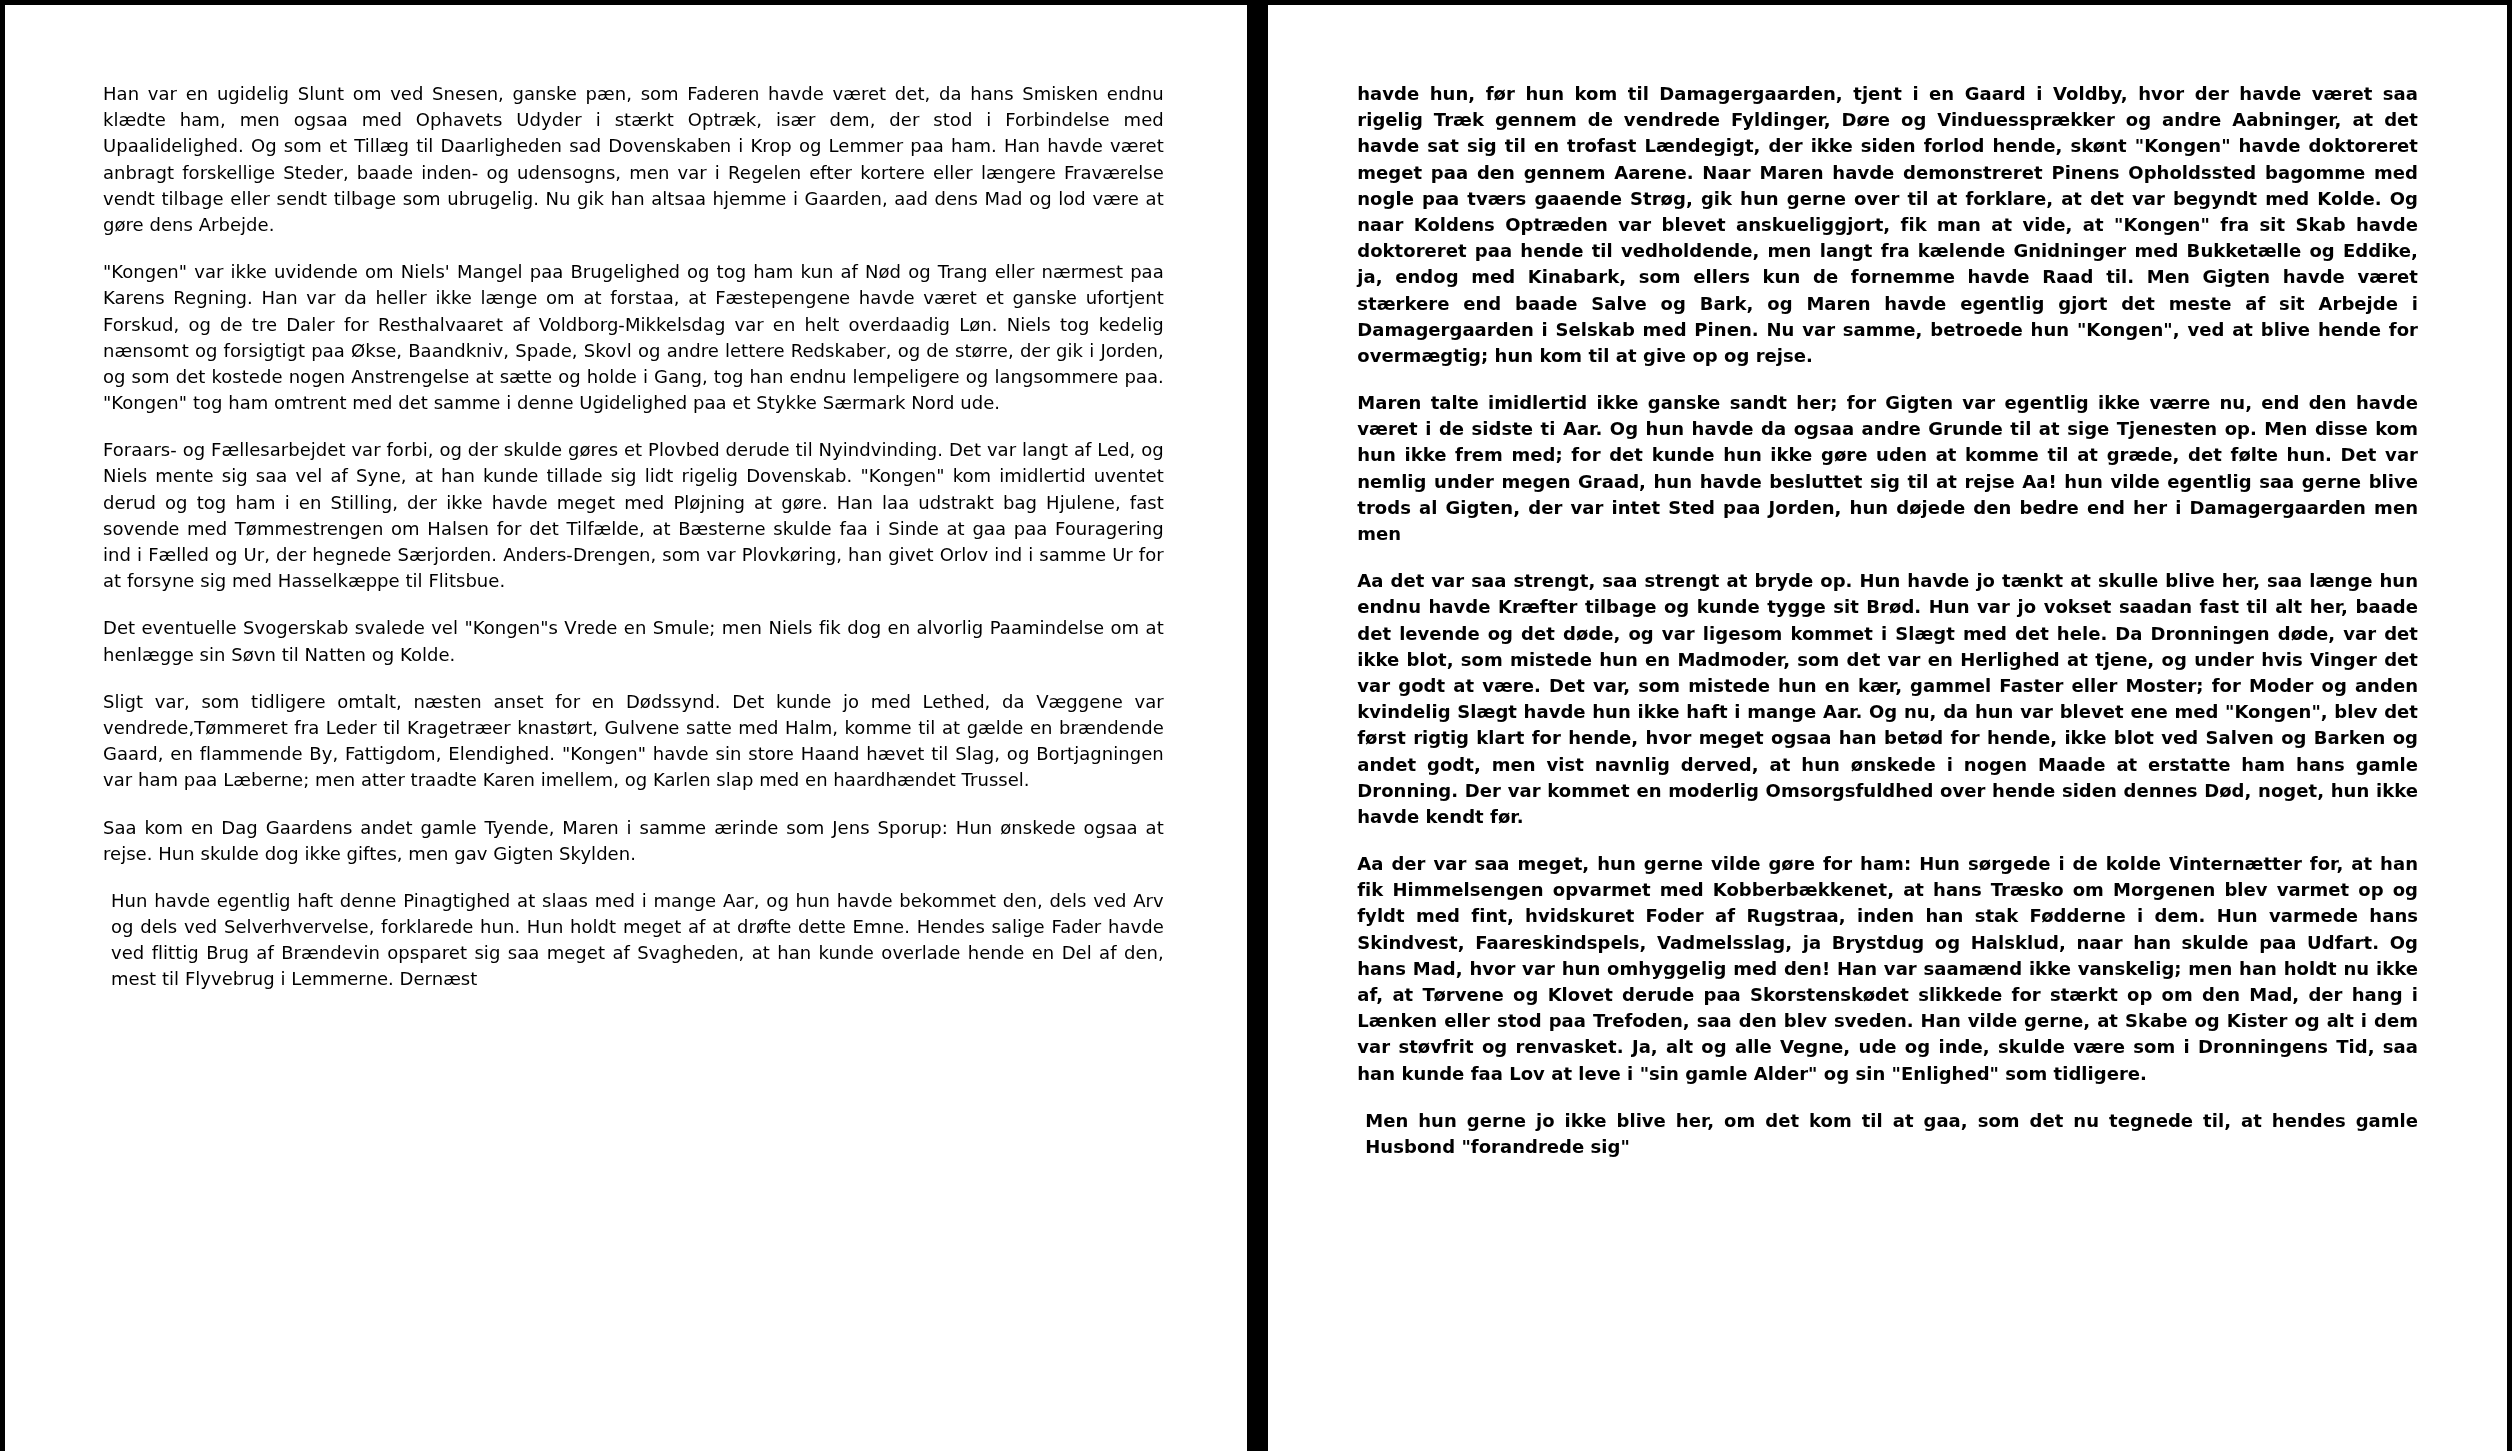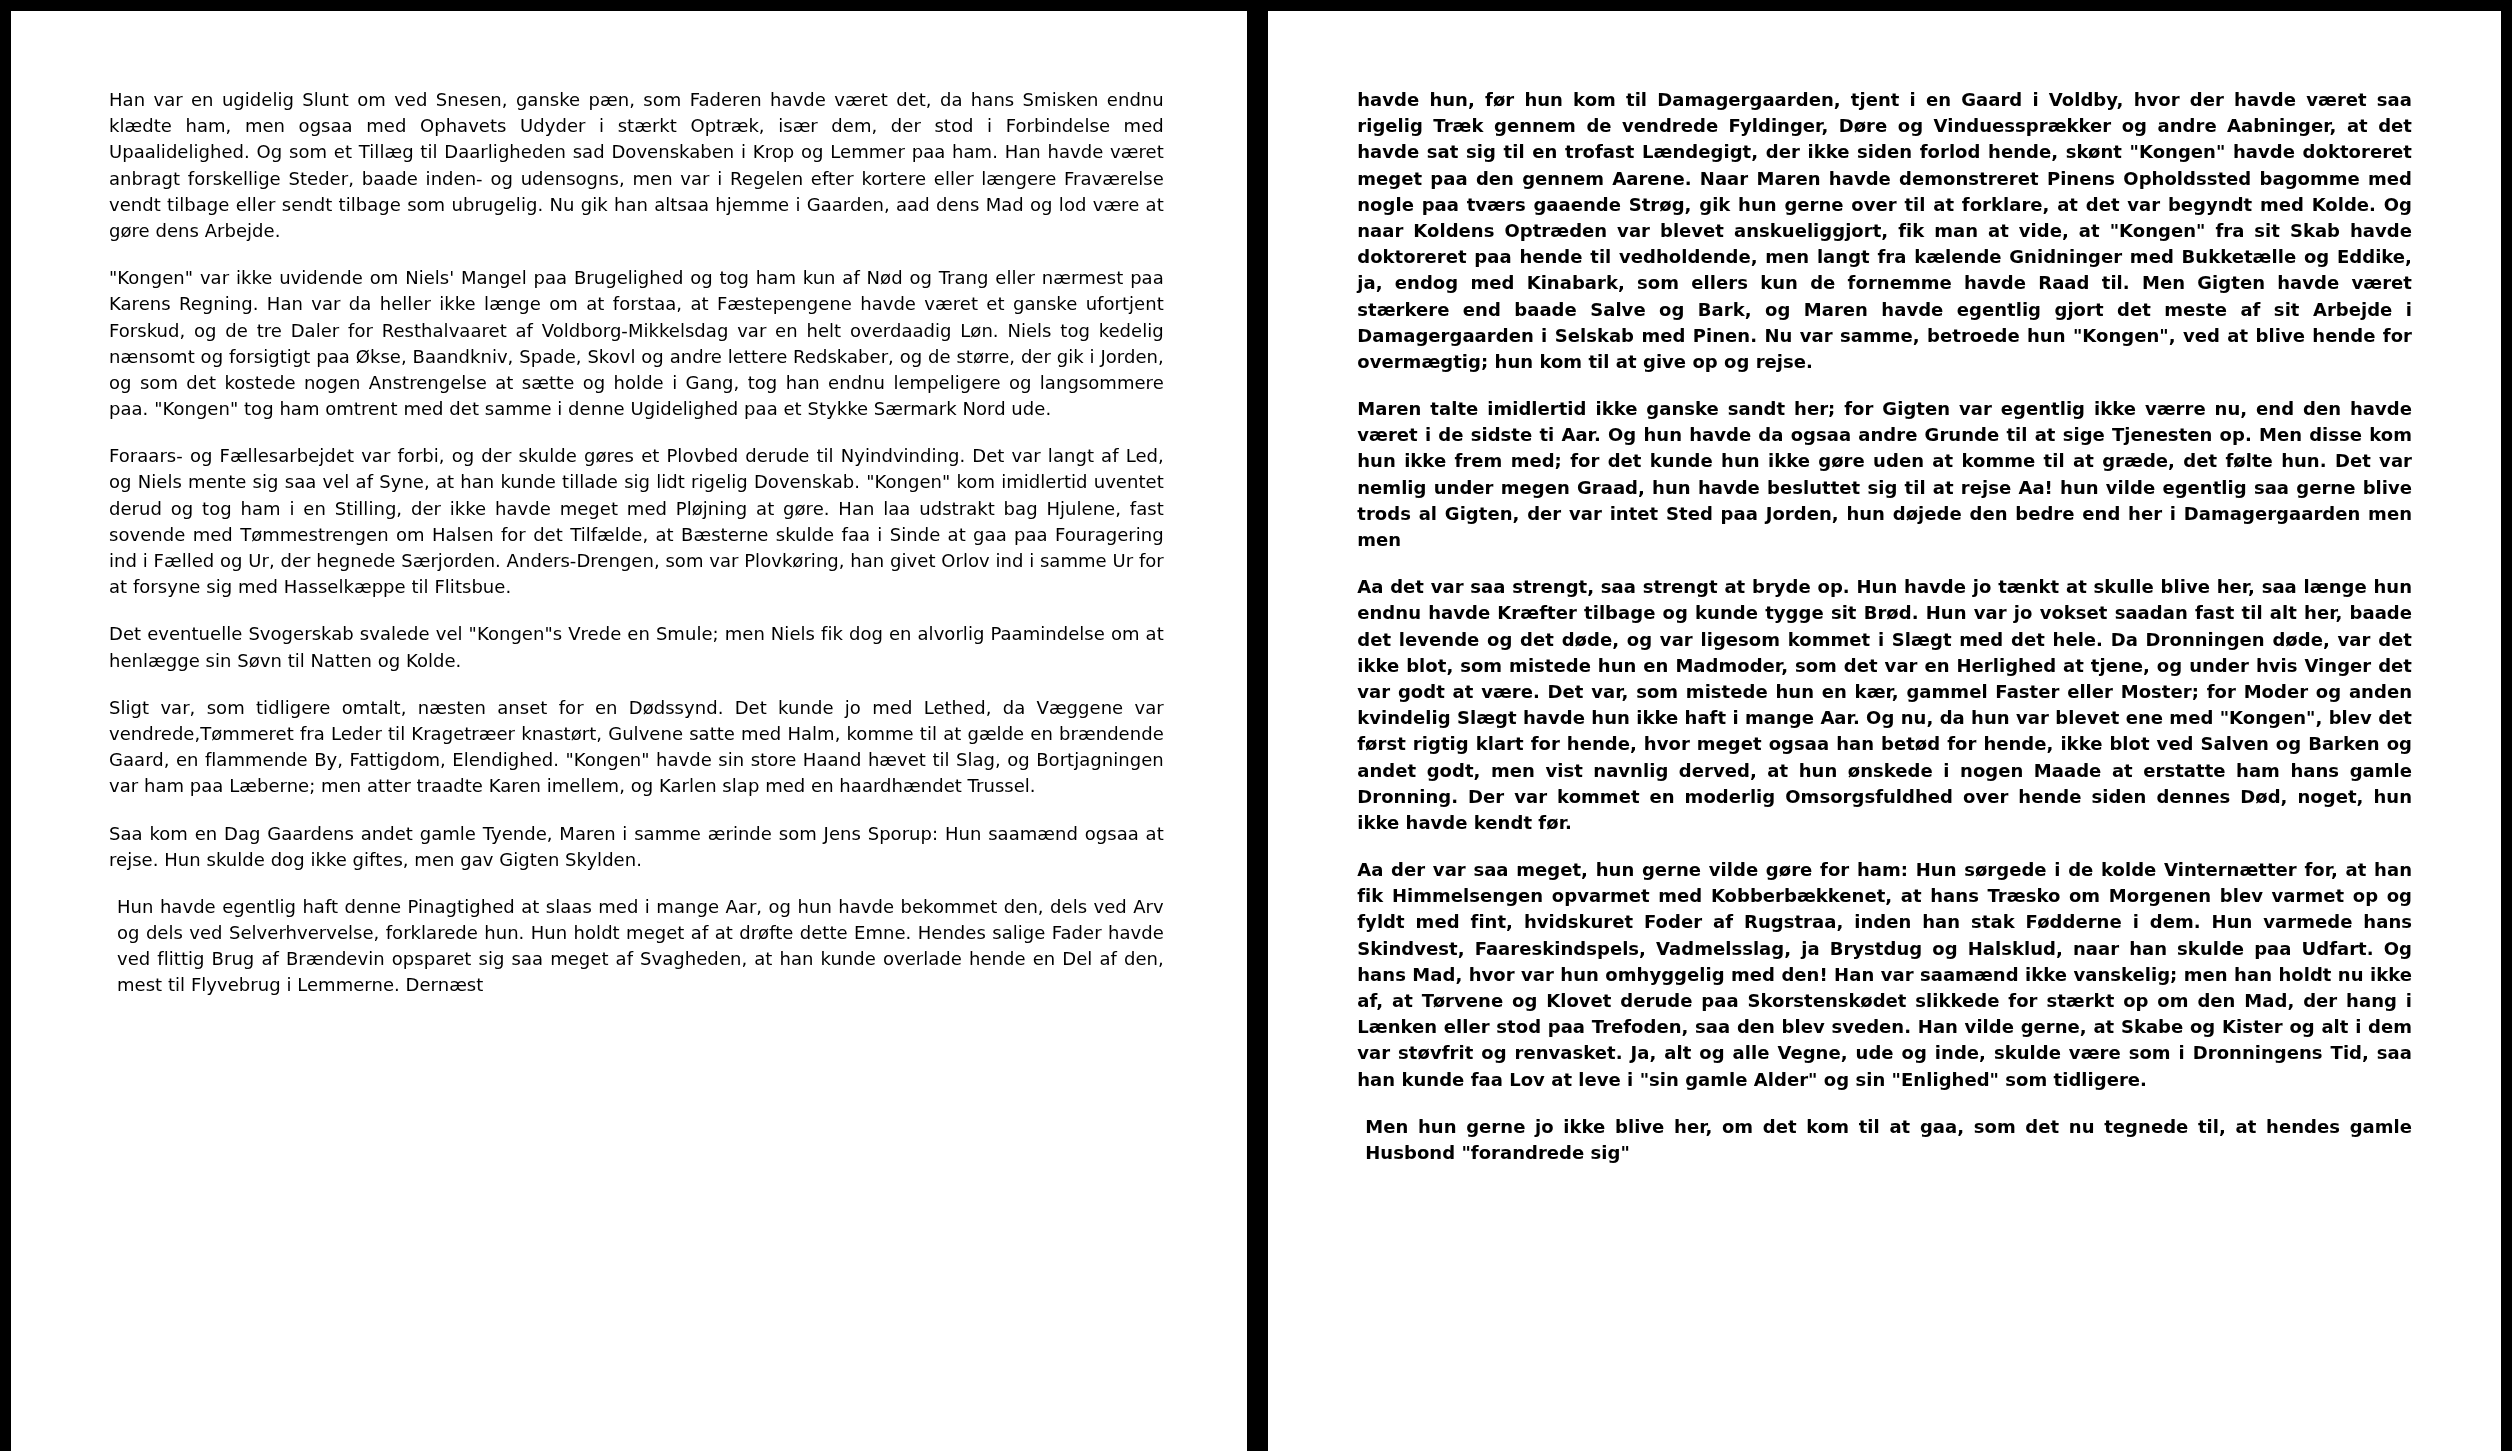--- a/index.html
+++ b/index.html
@@ -12,21 +12,21 @@
     height: 1452px;
     font-family: "DejaVu Sans", sans-serif;
   }
   .spread {
     display: flex;
     width: 2512px;
     height: 1452px;
     box-sizing: border-box;
     background: #000000;
     gap: 21.5px;
-    padding: 11px;
+    padding: 5px;
   }
   .page {
     background: #ffffff;
     box-sizing: border-box;
     height: 1452px;
     flex: 1 1 0;
     padding: 76px 93px 50px 93px;
     overflow: hidden;
   }
   .page.left {
@@ -58,21 +58,21 @@
 <body>
 
 <div class="spread">
 
   <div class="page left">
     <p>Han var en ugidelig Slunt om ved Snesen, ganske pæn, som Faderen havde været det, da hans Smisken endnu klædte ham, men ogsaa med Ophavets Udyder i stærkt Optræk, især dem, der stod i Forbindelse med Upaalidelighed. Og som et Tillæg til Daarligheden sad Dovenskaben i Krop og Lemmer paa ham. Han havde været anbragt forskellige Steder, baade inden- og udensogns, men var i Regelen efter kortere eller længere Fraværelse vendt tilbage eller sendt tilbage som ubrugelig. Nu gik han altsaa hjemme i Gaarden, aad dens Mad og lod være at gøre dens Arbejde.</p>
     <p>"Kongen" var ikke uvidende om Niels' Mangel paa Brugelighed og tog ham kun af Nød og Trang eller nærmest paa Karens Regning. Han var da heller ikke længe om at forstaa, at Fæstepengene havde været et ganske ufortjent Forskud, og de tre Daler for Resthalvaaret af Voldborg-Mikkelsdag var en helt overdaadig Løn. Niels tog kedelig nænsomt og forsigtigt paa Økse, Baandkniv, Spade, Skovl og andre lettere Redskaber, og de større, der gik i Jorden, og som det kostede nogen Anstrengelse at sætte og holde i Gang, tog han endnu lempeligere og langsommere paa. "Kongen" tog ham omtrent med det samme i denne Ugidelighed paa et Stykke Særmark Nord ude.</p>
     <p>Foraars- og Fællesarbejdet var forbi, og der skulde gøres et Plovbed derude til Nyindvinding. Det var langt af Led, og Niels mente sig saa vel af Syne, at han kunde tillade sig lidt rigelig Dovenskab. "Kongen" kom imidlertid uventet derud og tog ham i en Stilling, der ikke havde meget med Pløjning at gøre. Han laa udstrakt bag Hjulene, fast sovende med Tømmestrengen om Halsen for det Tilfælde, at Bæsterne skulde faa i Sinde at gaa paa Fouragering ind i Fælled og Ur, der hegnede Særjorden. Anders-Drengen, som var Plovkøring, han givet Orlov ind i samme Ur for at forsyne sig med Hasselkæppe til Flitsbue.</p>
     <p>Det eventuelle Svogerskab svalede vel "Kongen"s Vrede en Smule; men Niels fik dog en alvorlig Paamindelse om at henlægge sin Søvn til Natten og Kolde.</p>
     <p>Sligt var, som tidligere omtalt, næsten anset for en Dødssynd. Det kunde jo med Lethed, da Væggene var vendrede,Tømmeret fra Leder til Kragetræer knastørt, Gulvene satte med Halm, komme til at gælde en brændende Gaard, en flammende By, Fattigdom, Elendighed. "Kongen" havde sin store Haand hævet til Slag, og Bortjagningen var ham paa Læberne; men atter traadte Karen imellem, og Karlen slap med en haardhændet Trussel.</p>
-    <p>Saa kom en Dag Gaardens andet gamle Tyende, Maren i samme ærinde som Jens Sporup: Hun saamænd ogsaa at rejse. Hun skulde dog ikke giftes, men gav Gigten Skylden.</p>
+    <p>Saa kom en Dag Gaardens andet gamle Tyende, Maren i samme ærinde som Jens Sporup: Hun ønskede ogsaa at rejse. Hun skulde dog ikke giftes, men gav Gigten Skylden.</p>
     <p>Hun havde egentlig haft denne Pinagtighed at slaas med i mange Aar, og hun havde bekommet den, dels ved Arv og dels ved Selverhvervelse, forklarede hun. Hun holdt meget af at drøfte dette Emne. Hendes salige Fader havde ved flittig Brug af Brændevin opsparet sig saa meget af Svagheden, at han kunde overlade hende en Del af den, mest til Flyvebrug i Lemmerne. Dernæst</p>
   </div>
 
   <div class="page right">
     <p>havde hun, før hun kom til Damagergaarden, tjent i en Gaard i Voldby, hvor der havde været saa rigelig Træk gennem de vendrede Fyldinger, Døre og Vinduessprækker og andre Aabninger, at det havde sat sig til en trofast Lændegigt, der ikke siden forlod hende, skønt "Kongen" havde doktoreret meget paa den gennem Aarene. Naar Maren havde demonstreret Pinens Opholdssted bagomme med nogle paa tværs gaaende Strøg, gik hun gerne over til at forklare, at det var begyndt med Kolde. Og naar Koldens Optræden var blevet anskueliggjort, fik man at vide, at "Kongen" fra sit Skab havde doktoreret paa hende til vedholdende, men langt fra kælende Gnidninger med Bukketælle og Eddike, ja, endog med Kinabark, som ellers kun de fornemme havde Raad til. Men Gigten havde været stærkere end baade Salve og Bark, og Maren havde egentlig gjort det meste af sit Arbejde i Damagergaarden i Selskab med Pinen. Nu var samme, betroede hun "Kongen", ved at blive hende for overmægtig; hun kom til at give op og rejse.</p>
     <p>Maren talte imidlertid ikke ganske sandt her; for Gigten var egentlig ikke værre nu, end den havde været i de sidste ti Aar. Og hun havde da ogsaa andre Grunde til at sige Tjenesten op. Men disse kom hun ikke frem med; for det kunde hun ikke gøre uden at komme til at græde, det følte hun. Det var nemlig under megen Graad, hun havde besluttet sig til at rejse Aa! hun vilde egentlig saa gerne blive trods al Gigten, der var intet Sted paa Jorden, hun døjede den bedre end her i Damagergaarden men men</p>
     <p>Aa det var saa strengt, saa strengt at bryde op. Hun havde jo tænkt at skulle blive her, saa længe hun endnu havde Kræfter tilbage og kunde tygge sit Brød. Hun var jo vokset saadan fast til alt her, baade det levende og det døde, og var ligesom kommet i Slægt med det hele. Da Dronningen døde, var det ikke blot, som mistede hun en Madmoder, som det var en Herlighed at tjene, og under hvis Vinger det var godt at være. Det var, som mistede hun en kær, gammel Faster eller Moster; for Moder og anden kvindelig Slægt havde hun ikke haft i mange Aar. Og nu, da hun var blevet ene med "Kongen", blev det først rigtig klart for hende, hvor meget ogsaa han betød for hende, ikke blot ved Salven og Barken og andet godt, men vist navnlig derved, at hun ønskede i nogen Maade at erstatte ham hans gamle Dronning. Der var kommet en moderlig Omsorgsfuldhed over hende siden dennes Død, noget, hun ikke havde kendt før.</p>
     <p>Aa der var saa meget, hun gerne vilde gøre for ham: Hun sørgede i de kolde Vinternætter for, at han fik Himmelsengen opvarmet med Kobberbækkenet, at hans Træsko om Morgenen blev varmet op og fyldt med fint, hvidskuret Foder af Rugstraa, inden han stak Fødderne i dem. Hun varmede hans Skindvest, Faareskindspels, Vadmelsslag, ja Brystdug og Halsklud, naar han skulde paa Udfart. Og hans Mad, hvor var hun omhyggelig med den! Han var saamænd ikke vanskelig; men han holdt nu ikke af, at Tørvene og Klovet derude paa Skorstenskødet slikkede for stærkt op om den Mad, der hang i Lænken eller stod paa Trefoden, saa den blev sveden. Han vilde gerne, at Skabe og Kister og alt i dem var støvfrit og renvasket. Ja, alt og alle Vegne, ude og inde, skulde være som i Dronningens Tid, saa han kunde faa Lov at leve i "sin gamle Alder" og sin "Enlighed" som tidligere.</p>
     <p>Men hun gerne jo ikke blive her, om det kom til at gaa, som det nu tegnede til, at hendes gamle Husbond "forandrede sig"</p>
   </div>

